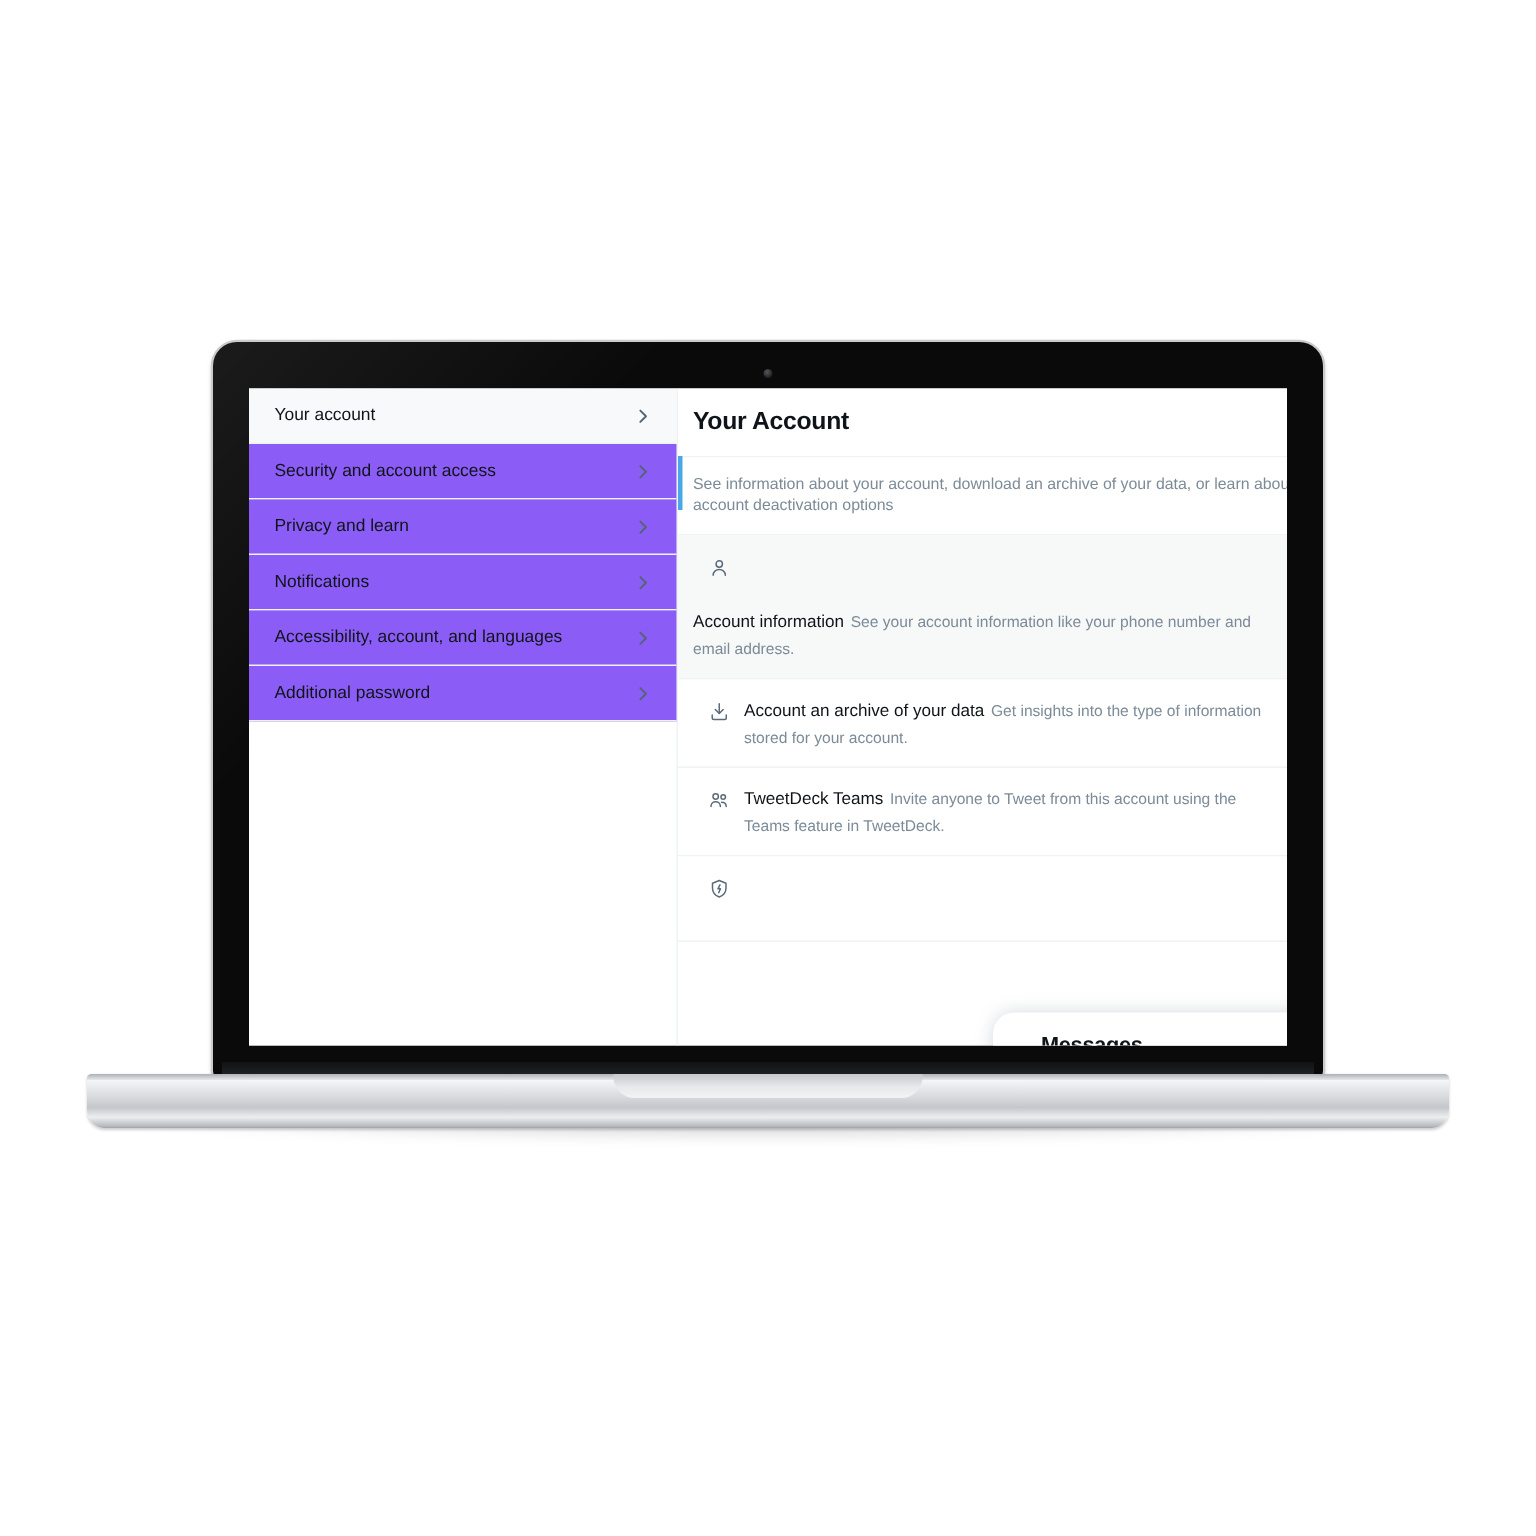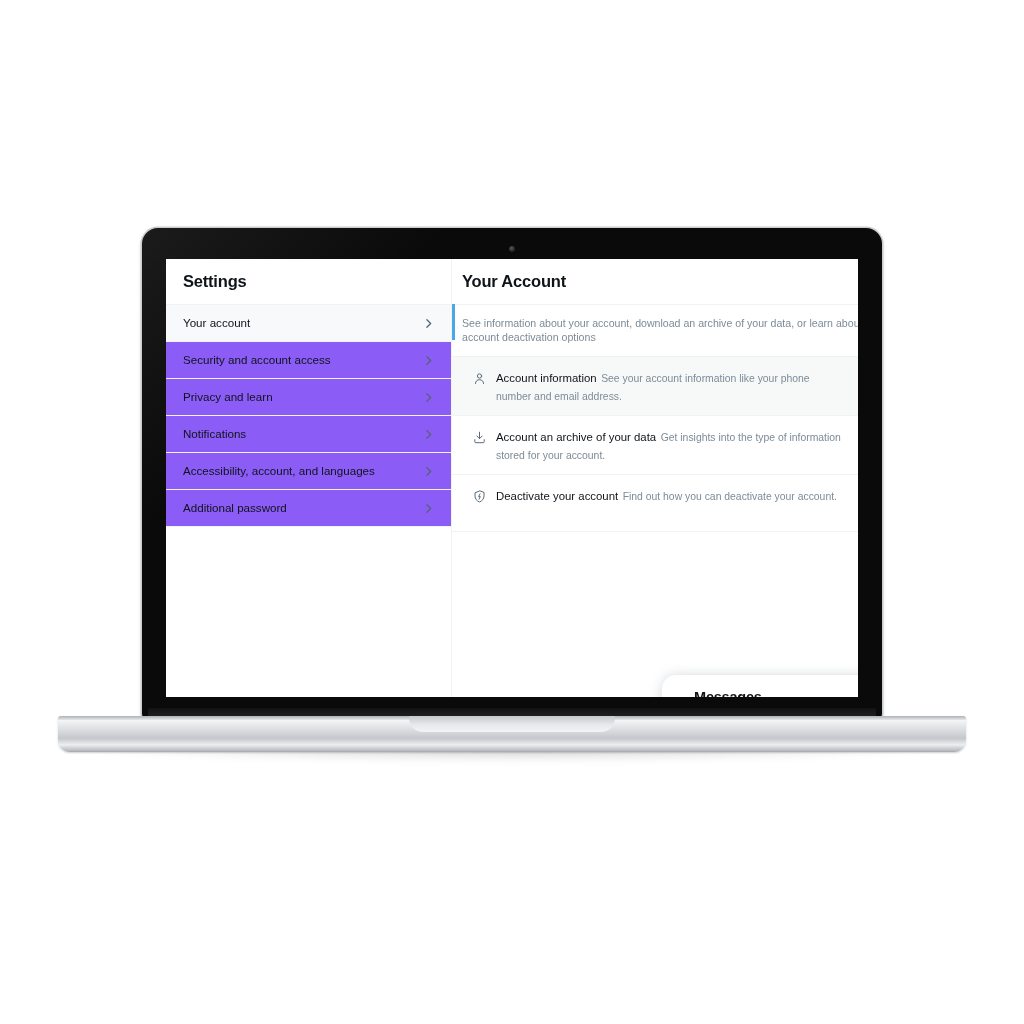--- a/index.html
+++ b/index.html
@@ -179,21 +179,21 @@
 
   .opt-row {
     display: flex;
     align-items: flex-start;
     padding: 11px 14px 11px 10px;
     border-bottom: 1px solid #eff3f4;
     background: #fff;
     cursor: pointer;
     min-height: 34px;
   }
-  .opt-row.hovered { background: #f7f9f9; }
+  .opt-row.hovered { background: #f7f9f9; flex-direction: column; }
   .opt-icon {
     flex: 0 0 34px;
     width: 34px;
     display: flex;
     justify-content: center;
     padding-top: 3px;
     color: #5b6b7a;
   }
   .opt-icon svg { display: block; width: 15px; height: 15px; }
   .opt-text { flex: 1 1 auto; min-width: 0; }
@@ -239,23 +239,20 @@
 
   <div id="laptop-lid">
     <div id="laptop-bezel-sheen"></div>
     <div id="webcam"></div>
   </div>
 
   <div id="screen">
     <div id="app">
 
       <div id="sidebar">
-        <div class="sidebar-header">
-          <h1>Settings</h1>
-        </div>
 
         <div class="nav-item active">
           <span class="nav-label">Your account</span>
           <span class="chev">
             <svg viewBox="0 0 24 24" fill="none" stroke="currentColor" stroke-width="2.3" stroke-linecap="round" stroke-linejoin="round">
                 <polyline points="9 5 16 12 9 19"></polyline>
               </svg>
           </span>
         </div>
 
@@ -337,32 +334,42 @@
                 <polyline points="7.8 9.6 12 13.8 16.2 9.6"></polyline>
                 <path d="M4.5 15.5v3.2a1.6 1.6 0 0 0 1.6 1.6h11.8a1.6 1.6 0 0 0 1.6-1.6v-3.2"></path>
               </svg>
           </span>
           <span class="opt-text">
             <span class="opt-title">Account an archive of your data</span>
             <span class="opt-sub">Get insights into the type of information stored for your account.</span>
           </span>
         </div>
 
+        <div class="opt-row">
+          <span class="opt-icon">
+            <svg viewBox="0 0 24 24" fill="none" stroke="currentColor" stroke-width="1.6" stroke-linecap="round" stroke-linejoin="round">
+                <circle cx="8.2" cy="8" r="2.9"></circle>
+                <circle cx="16.2" cy="8.6" r="2.4"></circle>
+                <path d="M3.2 18.6c0-2.9 2.2-4.9 5-4.9s5 2 5 4.9"></path>
+                <path d="M14.4 14.2c3 0 5 1.8 5 4.4"></path>
+              </svg>
+          </span>
+          <span class="opt-text">
+            <span class="opt-title">TweetDeck Teams</span>
+            <span class="opt-sub">Invite anyone to Tweet from this account using the Teams feature in TweetDeck.</span>
+          </span>
+        </div>
 
         <div class="opt-row">
           <span class="opt-icon">
             <svg viewBox="0 0 24 24" fill="none" stroke="currentColor" stroke-width="1.6" stroke-linecap="round" stroke-linejoin="round">
                 <path d="M12 3.2 4.8 6.1v5.1c0 4.3 3 8.1 7.2 9.6 4.2-1.5 7.2-5.3 7.2-9.6V6.1Z"></path>
                 <polyline points="12.8 7.8 10.6 12.1 13.2 12.1 11.4 16.2"></polyline>
               </svg>
           </span>
-          <span class="opt-text">
-            <span class="opt-title">Deactivate your account</span>
-            <span class="opt-sub">Find out how you can deactivate your account.</span>
-          </span>
         </div>
       </div>
     </div>
 
     <div id="messages-dock">
       <span class="msg-title">Messages</span>
     </div>
   </div>
 
   <div id="hinge-strip"></div>

